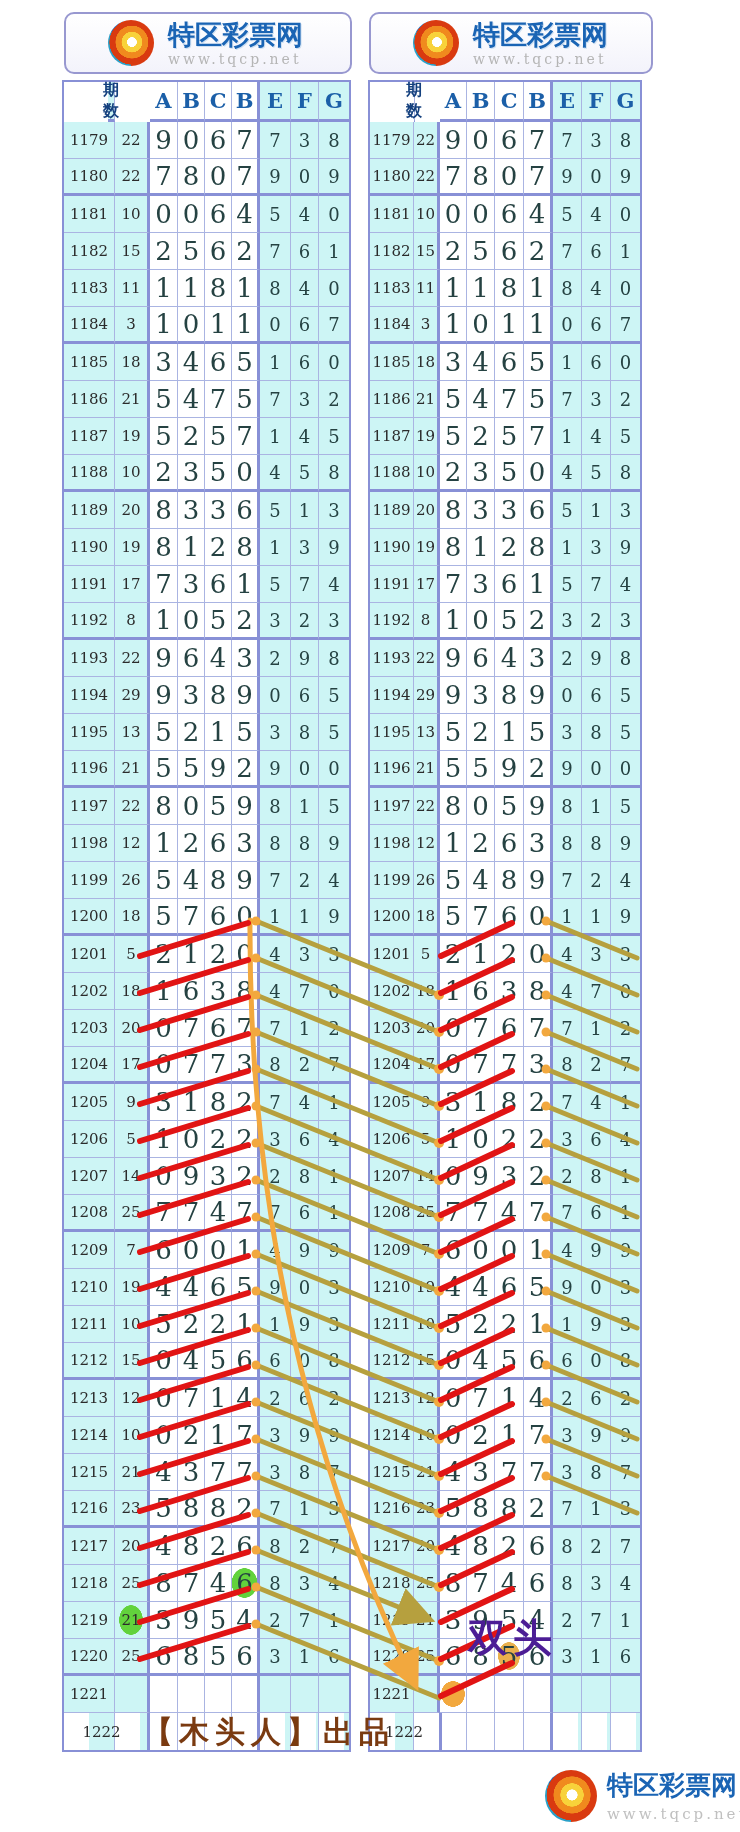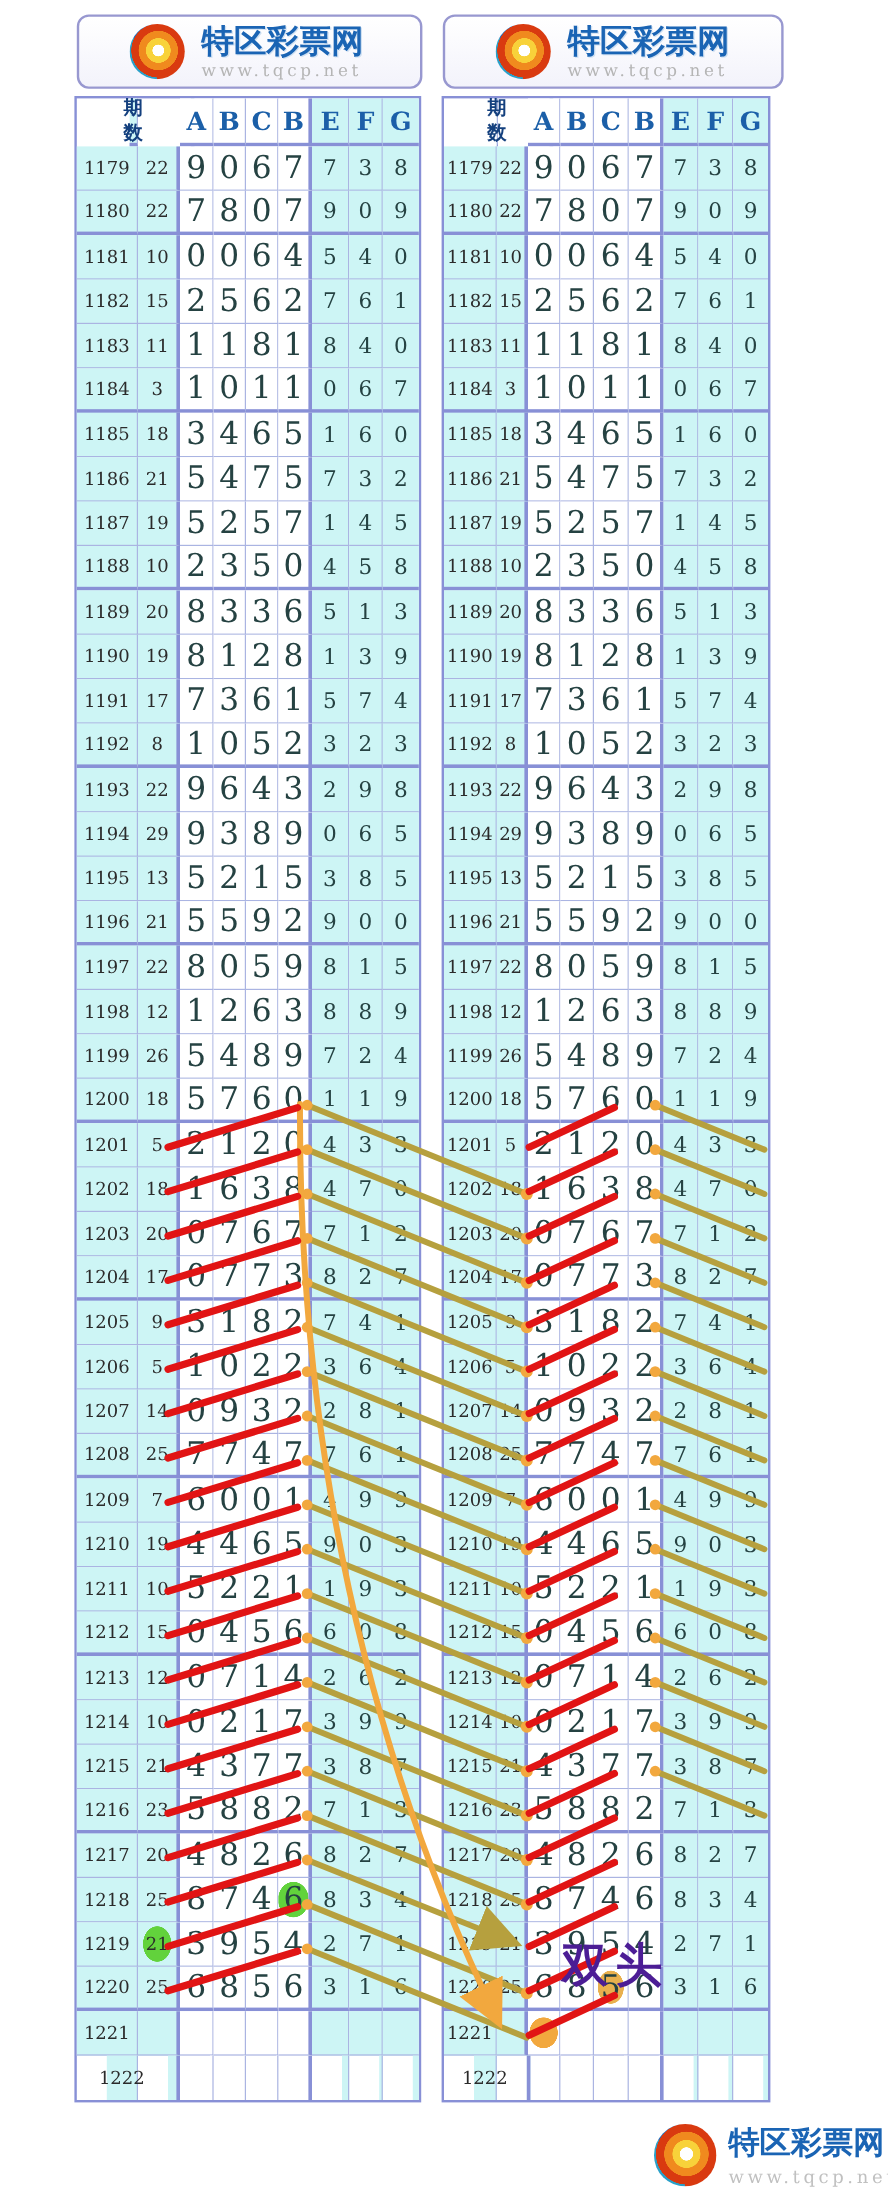--- a/index.html
+++ b/index.html
@@ -870,20 +870,21 @@
       <div class="cell c-cyan f-value brt bbn"></div>
       <div class="cell c-white f-big bbn"></div>
       <div class="cell c-white f-big bbn"></div>
       <div class="cell c-white f-big bbn"></div>
       <div class="cell c-white f-big brt bbn"></div>
       <div class="cell c-cyan f-small bbn"></div>
       <div class="cell c-cyan f-small bbn"></div>
       <div class="cell c-cyan f-small brn bbn"></div>
     </div>
 
+  <div id="lbl-credit" class="floatlabel" style="left: 143px; top: 1712px; font-size: 30px; color: rgb(122, 58, 16);">【木头人】出品</div>
   <div id="lbl-shuangtou" class="floatlabel" style="left: 468px; top: 1611px; font-size: 39px; color: #4c1d95;">双头</div>
 
   <svg id="overlay" width="740" height="1832" viewBox="0 0 740 1832">
     <defs>
       <marker id="arrOlive" markerWidth="9" markerHeight="9" refX="6" refY="4" orient="auto">
         <path d="M0,0 L8,4 L0,8 Z" fill="#b6a03e"></path>
       </marker>
       <marker id="arrOrange" markerWidth="9" markerHeight="9" refX="6" refY="4" orient="auto">
         <path d="M0,0 L8,4 L0,8 Z" fill="#f2a83e"></path>
       </marker>

